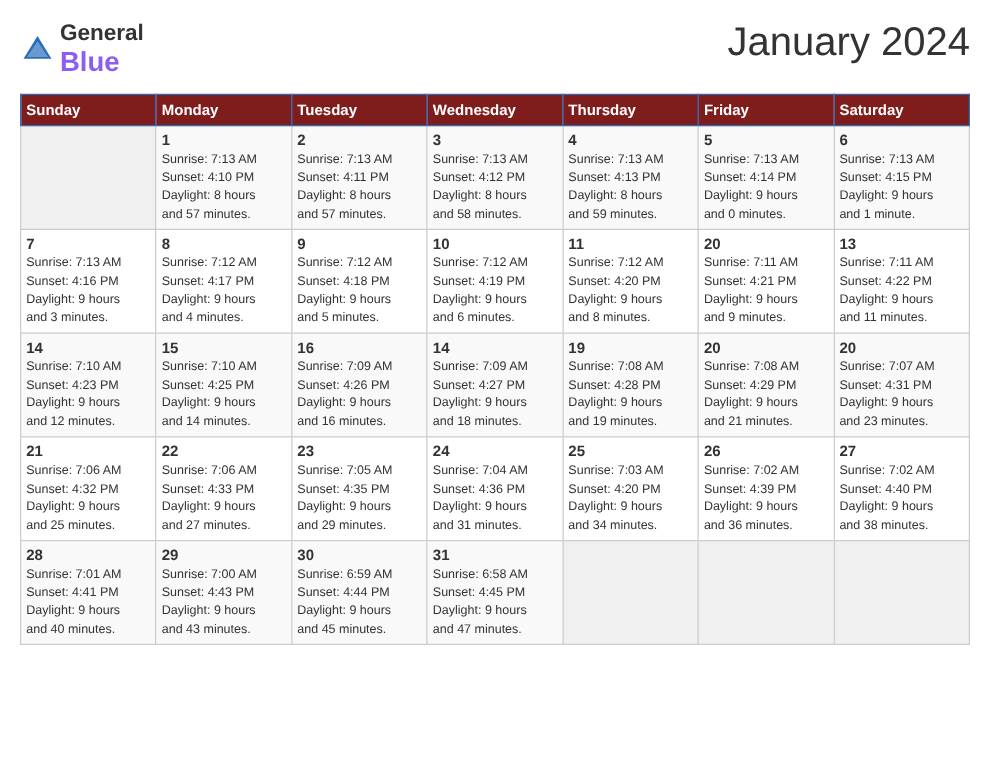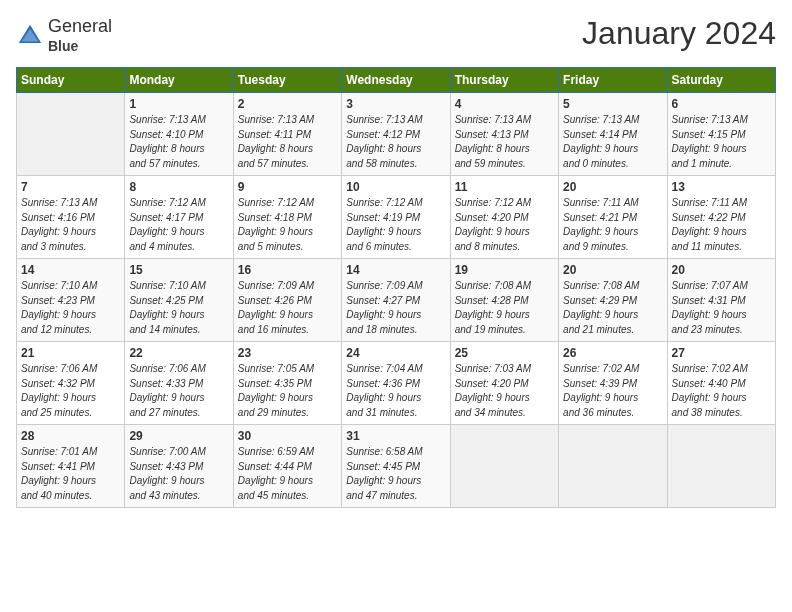--- a/index.html
+++ b/index.html
@@ -16,27 +16,27 @@
       align-items: flex-start;
       margin-bottom: 12px;
     }
     .logo {
       display: flex;
       align-items: center;
       gap: 4px;
     }
     .logo-text-general {
       font-size: 18px;
-      font-weight: normal;
+      font-weight: bold;
       color: #333;
     }
     .logo-text-blue {
-      font-size: 14px;
+      font-size: 22px;
       font-weight: bold;
-      color: #404040;
+      color: #8b5cf6;
     }
     .logo-icon {
       width: 28px;
       height: 28px;
     }
     .title-block {
       text-align: right;
     }
     .main-title {
       font-size: 32px;
@@ -47,21 +47,21 @@
     .subtitle {
       font-size: 15px;
       color: #555;
     }
     table {
       width: 100%;
       border-collapse: collapse;
       font-size: 11px;
     }
     thead tr th {
-      background-color: #4d7c0f;
+      background-color: #7f1d1d;
       color: #fff;
       padding: 5px 4px;
       text-align: left;
       font-size: 12px;
       font-weight: bold;
       border: 1px solid #2a6ebb;
     }
     tbody tr td {
       border: 1px solid #ccc;
       padding: 4px 4px;
@@ -75,21 +75,20 @@
     .day-number {
       font-size: 12px;
       font-weight: bold;
       color: #333;
       margin-bottom: 2px;
     }
     .day-info {
       font-size: 10px;
       color: #333;
       line-height: 1.45;
-      font-style: italic;
     }
     .empty-cell {
       background: #f0f0f0 !important;
     }
     tbody tr td.empty-cell {
       background: #f2f2f2;
     }
   </style>
 </head>
 <body>

